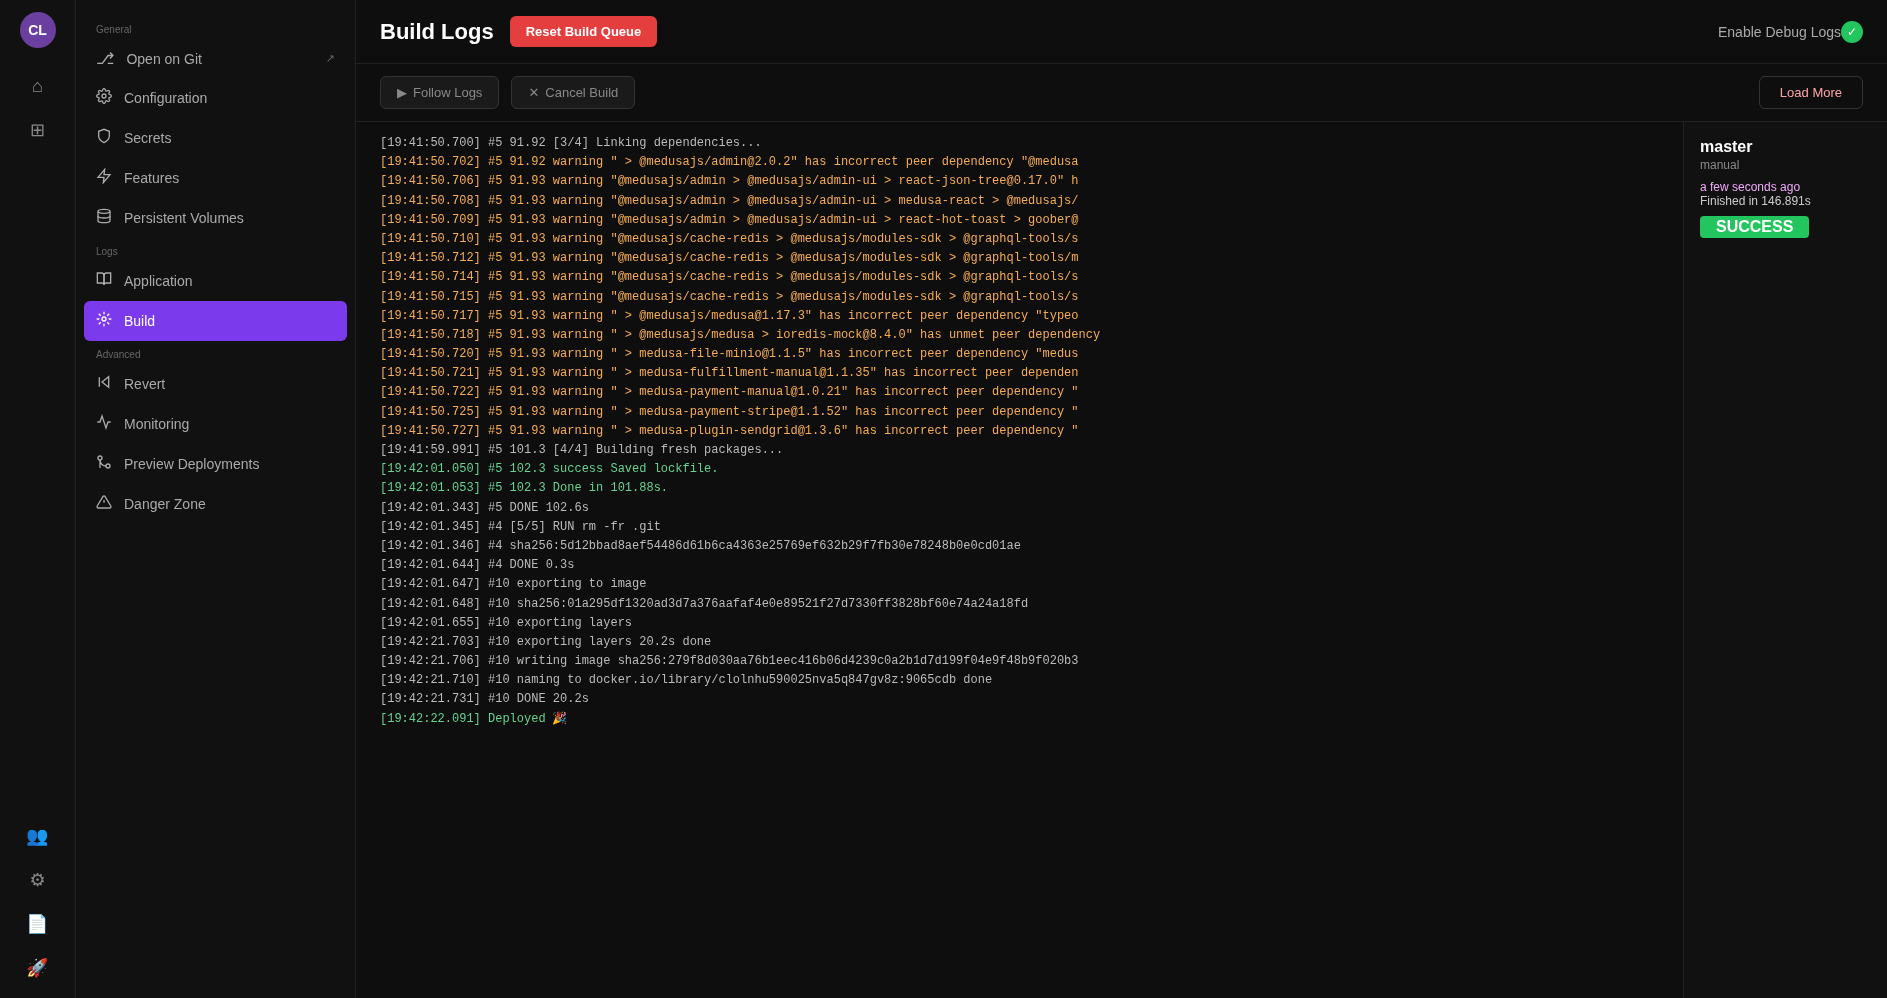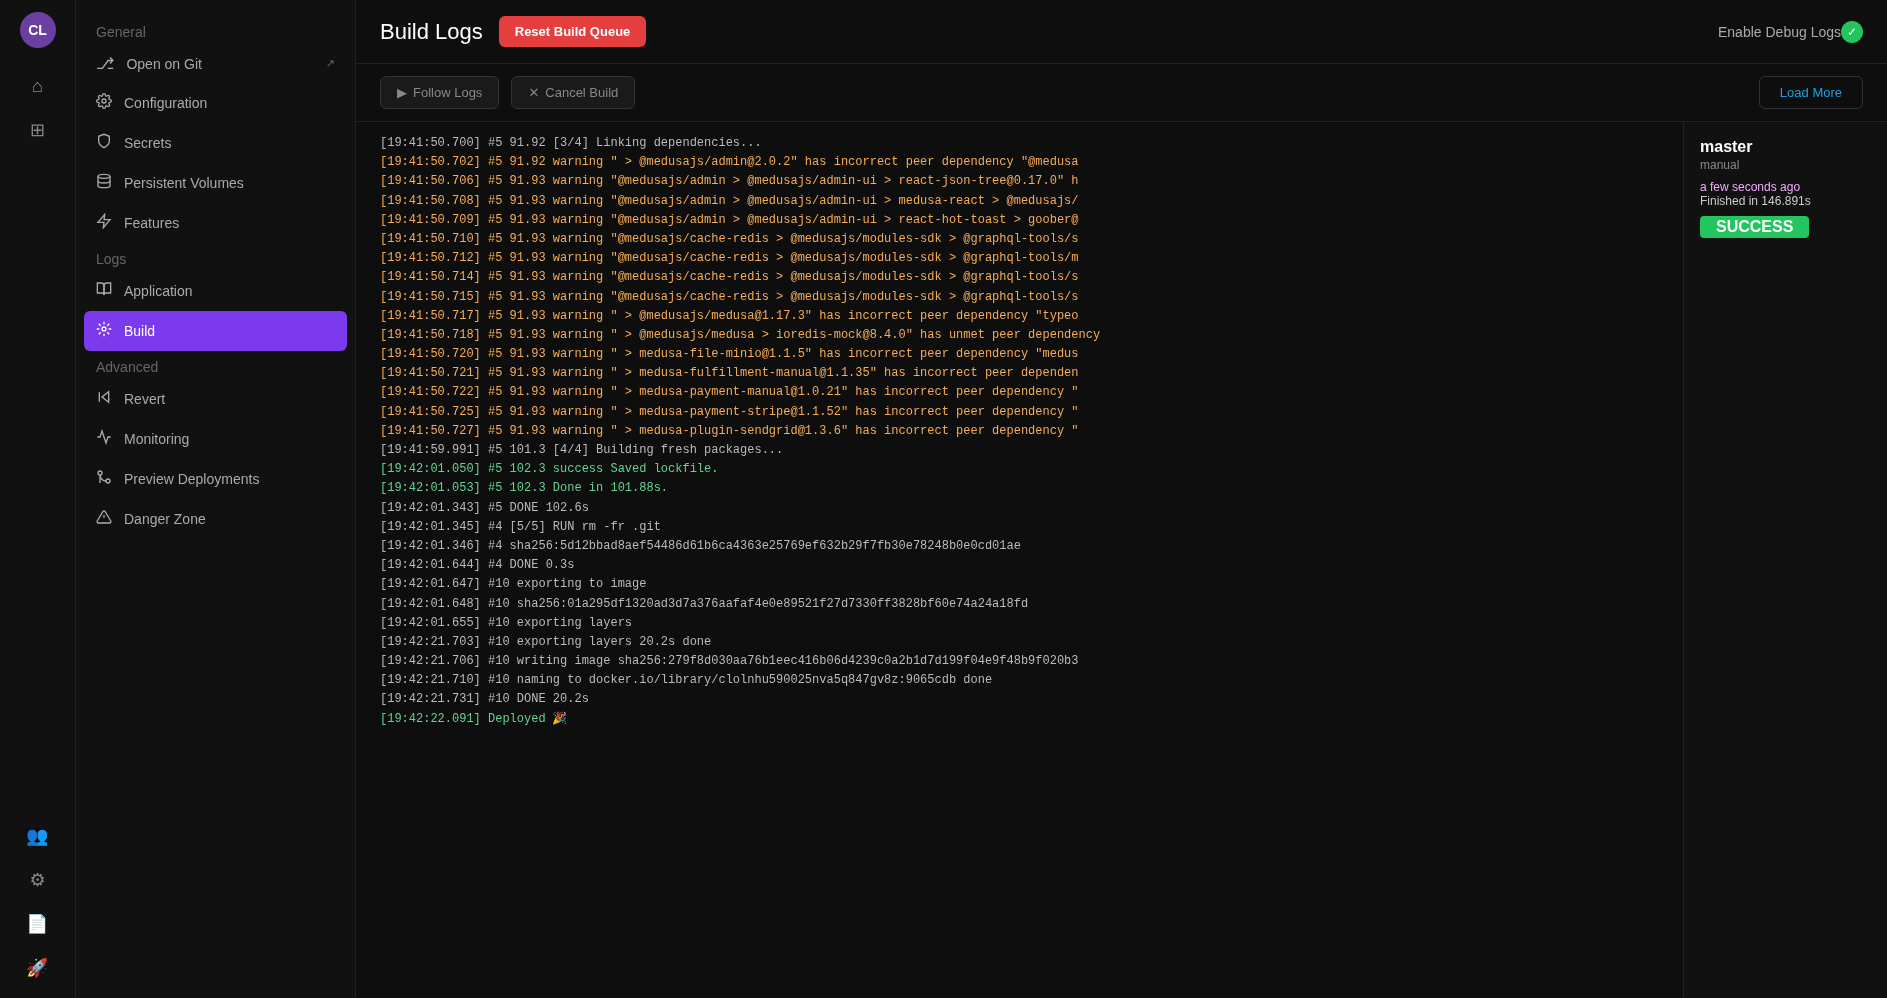--- a/index.html
+++ b/index.html
@@ -45,21 +45,21 @@
     
     .sidebar {
       width: 280px;
       background: #111;
       padding: 16px 0;
       border-right: 1px solid #222;
       flex-shrink: 0;
       overflow-y: auto;
     }
     .sidebar-section-label {
-      font-size: 14px;
+      font-size: 10px;
       color: #666;
       padding: 8px 20px 4px;
       text-transform: none;
       font-weight: 500;
     }
     .sidebar-item {
       display: flex;
       align-items: center;
       gap: 12px;
       padding: 10px 20px;
@@ -88,21 +88,21 @@
     
     .header {
       padding: 16px 24px;
       border-bottom: 1px solid #222;
       display: flex;
       align-items: center;
       gap: 16px;
     }
     .header h1 {
       font-size: 22px;
-      font-weight: 400;
+      font-weight: 700;
       color: #fff;
     }
     .reset-btn {
       background: #e53e3e;
       color: #fff;
       border: none;
       border-radius: 6px;
       padding: 8px 16px;
       font-size: 13px;
       font-weight: 600;
@@ -142,21 +142,21 @@
       background: #1a1a1a;
       color: #888;
       cursor: pointer;
       font-size: 13px;
     }
     .load-more-btn {
       margin-left: auto;
       background: transparent;
       border: 1px solid #333;
       border-radius: 6px;
-      color: #0ea5e9;
+      color: #fca5a5;
       padding: 8px 20px;
       cursor: pointer;
       font-size: 13px;
     }
 
     
     .log-area {
       flex: 1;
       display: flex;
       overflow: hidden;
@@ -252,34 +252,34 @@
     <span class="icon">
       <svg width="16" height="16" viewBox="0 0 24 24" fill="none" stroke="currentColor" stroke-width="2">
           <path d="M12 22s8-4 8-10V5l-8-3-8 3v7c0 6 8 10 8 10z"></path>
         </svg>
     </span>
     <span>Secrets</span>
   </div>
   <div class="sidebar-item">
     <span class="icon">
       <svg width="16" height="16" viewBox="0 0 24 24" fill="none" stroke="currentColor" stroke-width="2">
+          <polygon points="13 2 3 14 12 14 11 22 21 10 12 10 13 2"></polygon>
+        </svg>
+    </span>
+    <span>Features</span>
+  </div>
+  <div class="sidebar-item">
+    <span class="icon">
+      <svg width="16" height="16" viewBox="0 0 24 24" fill="none" stroke="currentColor" stroke-width="2">
           <ellipse cx="12" cy="5" rx="9" ry="3"></ellipse>
           <path d="M21 12c0 1.66-4 3-9 3s-9-1.34-9-3"></path>
           <path d="M3 5v14c0 1.66 4 3 9 3s9-1.34 9-3V5"></path>
         </svg>
     </span>
     <span>Persistent Volumes</span>
-  </div>
-  <div class="sidebar-item">
-    <span class="icon">
-      <svg width="16" height="16" viewBox="0 0 24 24" fill="none" stroke="currentColor" stroke-width="2">
-          <polygon points="13 2 3 14 12 14 11 22 21 10 12 10 13 2"></polygon>
-        </svg>
-    </span>
-    <span>Features</span>
   </div>
 
   <div class="sidebar-section-label">Logs</div>
 
   <div class="sidebar-item">
     <span class="icon">
       <svg width="16" height="16" viewBox="0 0 24 24" fill="none" stroke="currentColor" stroke-width="2">
           <path d="M2 3h6a4 4 0 0 1 4 4v14a3 3 0 0 0-3-3H2z"></path>
           <path d="M22 3h-6a4 4 0 0 0-4 4v14a3 3 0 0 1 3-3h7z"></path>
         </svg>

